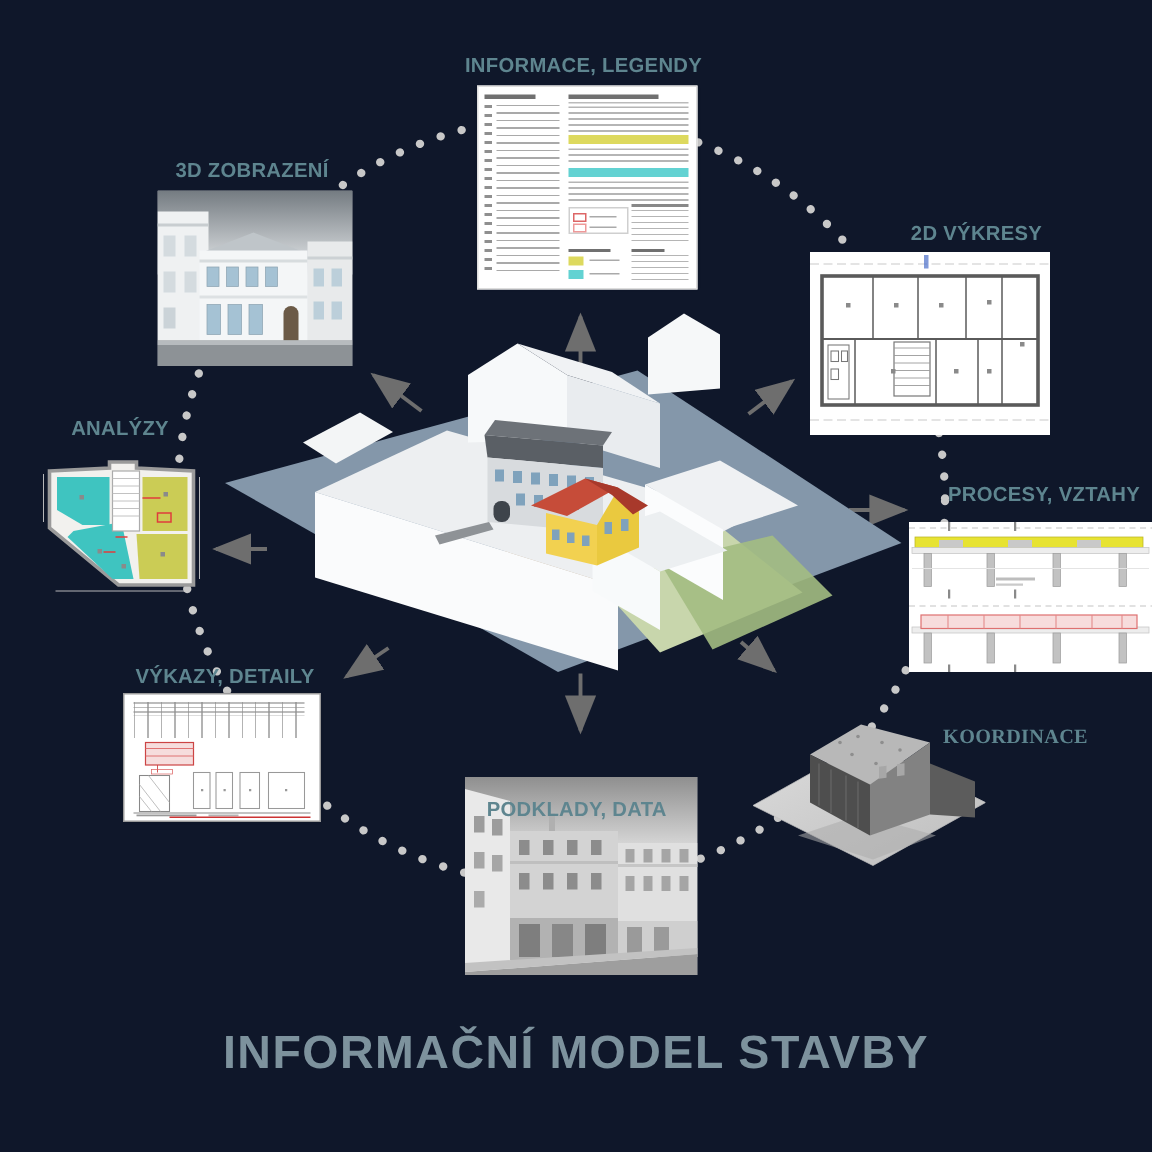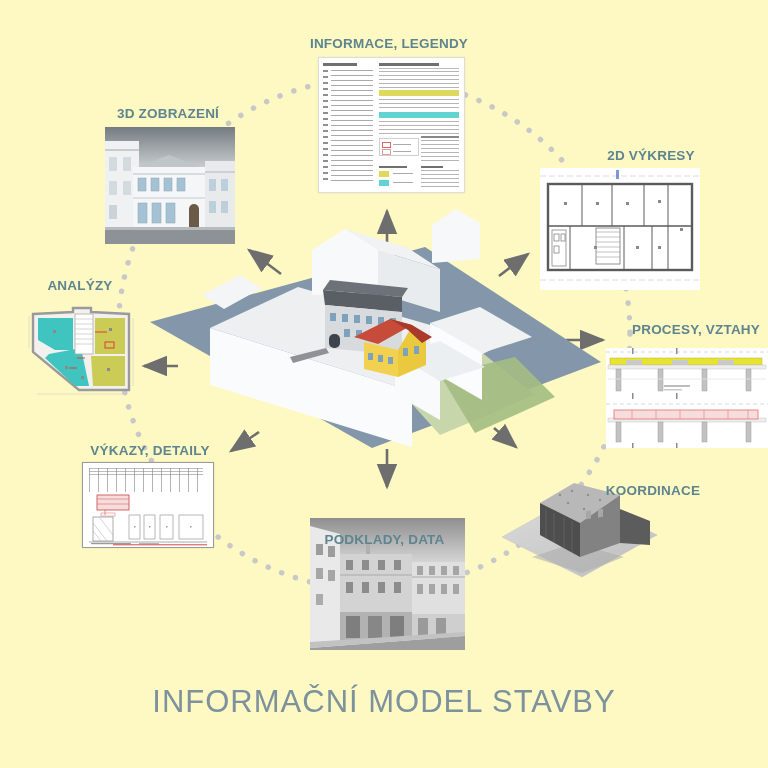--- a/index.html
+++ b/index.html
@@ -1,25 +1,25 @@
 <!DOCTYPE html>
 <html><head>
 <meta charset="utf-8">
 <style>
   html,body{margin:0;padding:0;background:#fff;}
-  .canvas{position:relative;width:768px;height:768px;background:#fef9c3;overflow:hidden;
+  .canvas{position:relative;width:768px;height:768px;background:#0f172a;overflow:hidden;
           font-family:"Liberation Sans",sans-serif;}
   svg{display:block;}
   .bg-layer{position:absolute;left:0;top:0;z-index:1;}
   .thumb{position:absolute;z-index:2;}
   .node-label{position:absolute;z-index:3;font-weight:bold;font-size:13.5px;
               letter-spacing:.2px;color:#5E858F;text-align:center;white-space:nowrap;}
   .node-label.left-align{text-align:center;}
   .main-title{position:absolute;left:0;top:684px;width:768px;text-align:center;z-index:3;
-              font-weight:normal;font-size:31px;letter-spacing:1px;color:#7D929D;}
+              font-weight:bold;font-size:31px;letter-spacing:1px;color:#7D929D;}
   .center-model{position:absolute;left:140px;top:195px;z-index:2;}
 
   
   .doc{width:145px;height:134px;background:#fff;border:1px solid #ddd;box-shadow:0 0 2px rgba(0,0,0,.08);}
   .doc *{position:absolute;}
   .tx{background:repeating-linear-gradient(to bottom,#A9A9A9 0 1px,transparent 1px 5px);}
   .tx2{background:repeating-linear-gradient(to bottom,#B5B5B5 0 1px,transparent 1px 4px);}
   .hbar{background:#707070;}
   .band-y{background:#DDD95E;}
   .band-c{background:#62D2D2;}
@@ -280,21 +280,21 @@
             <rect x="52" y="74" width="5" height="20"></rect>
           <rect x="96" y="74" width="5" height="20"></rect>
             <rect x="140" y="74" width="5" height="20"></rect>
         </g>
         <rect x="26" y="95" width="1.5" height="5" fill="#8A8A8A"></rect>
           <rect x="70" y="95" width="1.5" height="5" fill="#8A8A8A"></rect>
       </g>
     </svg>
   </div>
 
-  <div class="node-label" style="left:568px;top:483px;width:170px;">KOORDINACE</div>
+  <div class="node-label" style="left:592px;top:483px;width:170px;font-family:Liberation Serif, serif;">KOORDINACE</div>
   <div class="thumb" style="left:502px;top:465px;">
     <svg width="155" height="115" viewBox="0 0 155 115">
       <defs>
         <linearGradient id="plate" x1="0" y1="0" x2="1" y2="1">
           <stop offset="0" stop-color="#DCDCDC"></stop>
             <stop offset="1" stop-color="#BDBDBD"></stop>
         </linearGradient>
       </defs>
       <polygon points="0,72 75,30 155,70 80,112" fill="url(#plate)" stroke="#C2C2C2" stroke-width=".5"></polygon>
       <polygon points="30,92 80,108 122,92 72,78" fill="#ABABAB" opacity=".55"></polygon>

